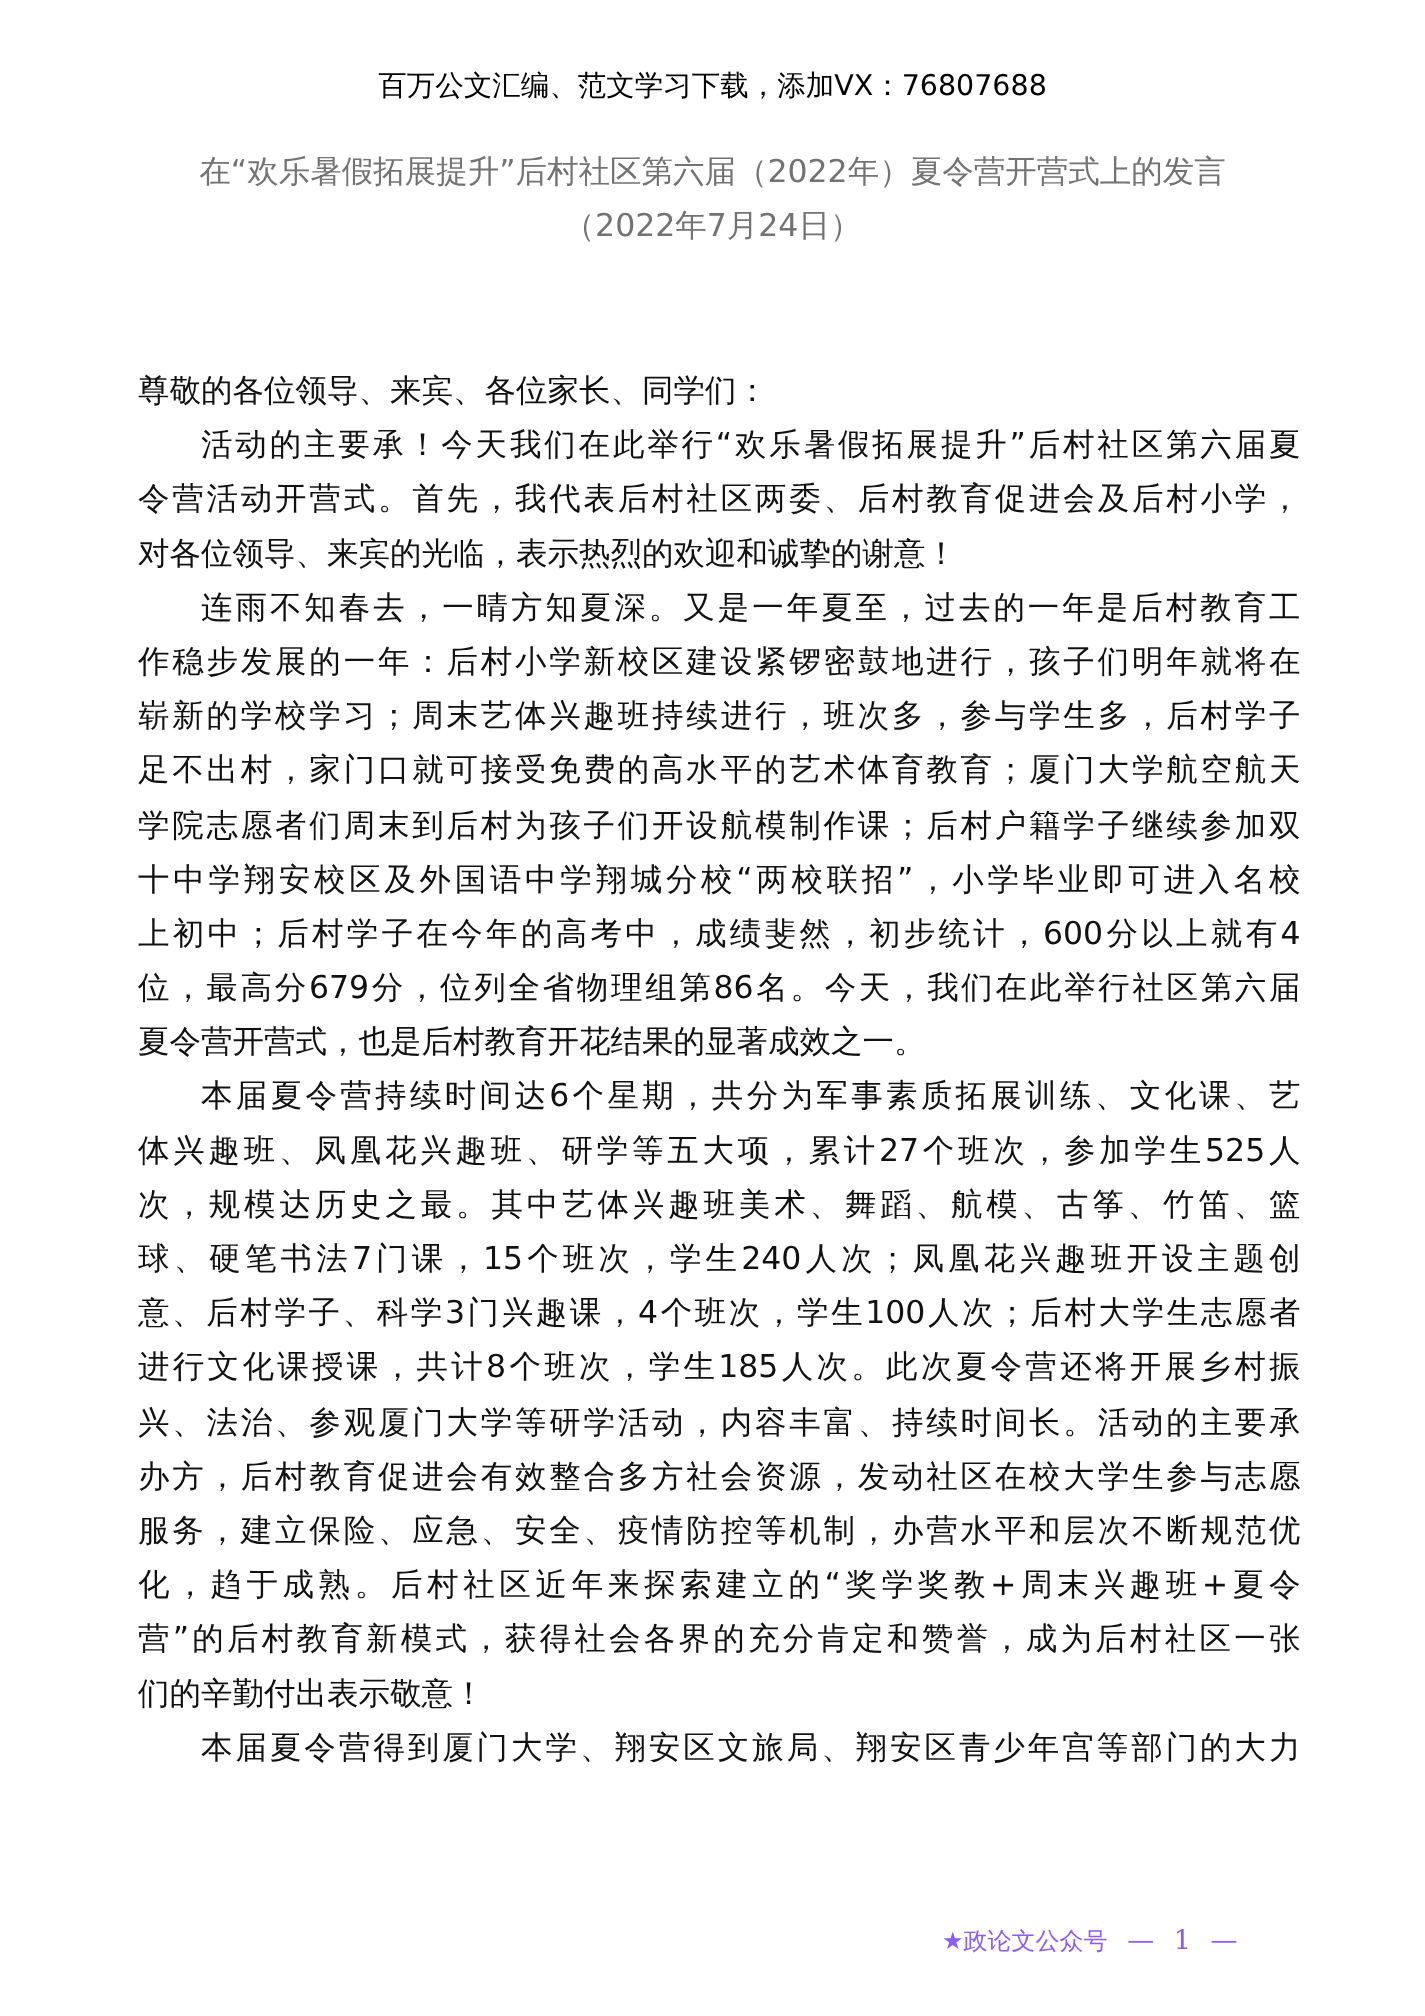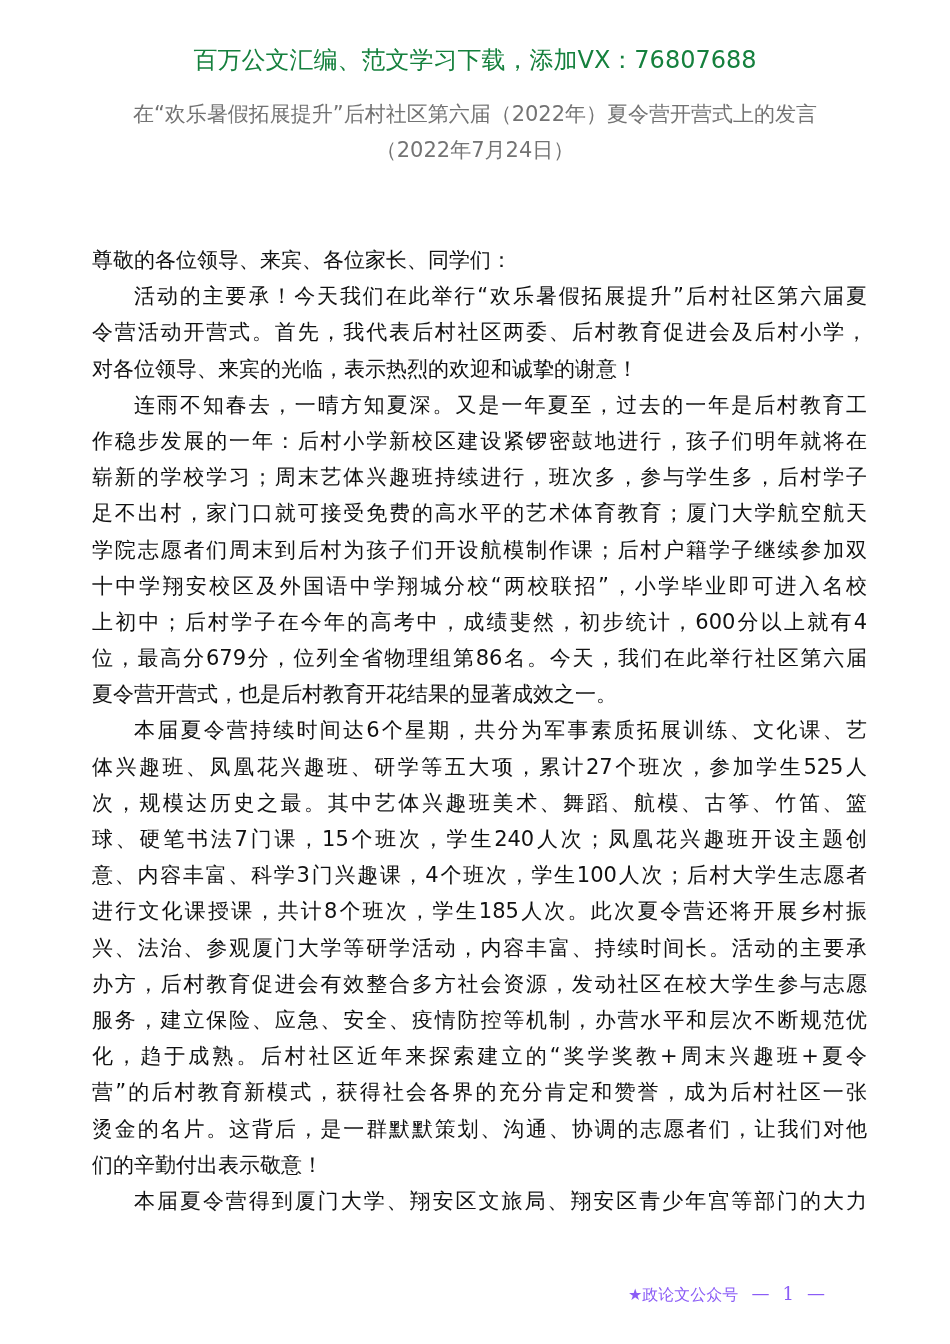--- a/index.html
+++ b/index.html
@@ -1,19 +1,19 @@
 <!DOCTYPE html>
 <html><head>
 <meta charset="utf-8">
 <style>
   html, body { margin: 0; padding: 0; background: #ffffff; }
   body { width: 950px; height: 1344px; position: relative; overflow: hidden;
          font-family: "DejaVu Sans", "Liberation Sans", sans-serif; color: #111; }
   .watermark { position: absolute; top: 44px; left: 0; width: 950px; text-align: center;
-               font-size: 24px; color: #15803d; letter-spacing: 0px; }
+               font-size: 19px; color: #000000; letter-spacing: 0px; }
   .title-block { position: absolute; top: 96px; left: 0; width: 950px; text-align: center;
                  font-size: 21px; line-height: 36px; color: #737373; }
   .title-block div { white-space: nowrap; }
   .body { position: absolute; top: 242px; left: 92px; width: 775px; font-size: 21px;
           line-height: 36.2px; color: #111; }
   .line { white-space: nowrap; display: block; text-align: justify; text-align-last: justify; height: 36.2px; }
   .line.last { text-align-last: left; }
   .line.indent { padding-left: 42px; }
   .footer { position: absolute; top: 1283px; left: 628px; font-size: 16px; color: #8b5cf6; white-space: nowrap; }
   .footer .pageno { font-family: "DejaVu Serif", serif; font-size: 18px; margin-left: 8px; }
@@ -47,28 +47,27 @@
     <span class="line">上初中；后村学子在今年的高考中，成绩斐然，初步统计，600分以上就有4</span>
     <span class="line">位，最高分679分，位列全省物理组第86名。今天，我们在此举行社区第六届</span>
     <span class="line last">夏令营开营式，也是后村教育开花结果的显著成效之一。</span>
   </div>
 
   <div>
     <span class="line indent">本届夏令营持续时间达6个星期，共分为军事素质拓展训练、文化课、艺</span>
     <span class="line">体兴趣班、凤凰花兴趣班、研学等五大项，累计27个班次，参加学生525人</span>
     <span class="line">次，规模达历史之最。其中艺体兴趣班美术、舞蹈、航模、古筝、竹笛、篮</span>
     <span class="line">球、硬笔书法7门课，15个班次，学生240人次；凤凰花兴趣班开设主题创</span>
-    <span class="line">意、内容丰富、科学3门兴趣课，4个班次，学生100人次；后村大学生志愿者</span>
+    <span class="line">意、后村学子、科学3门兴趣课，4个班次，学生100人次；后村大学生志愿者</span>
     <span class="line">进行文化课授课，共计8个班次，学生185人次。此次夏令营还将开展乡村振</span>
     <span class="line">兴、法治、参观厦门大学等研学活动，内容丰富、持续时间长。活动的主要承</span>
     <span class="line">办方，后村教育促进会有效整合多方社会资源，发动社区在校大学生参与志愿</span>
     <span class="line">服务，建立保险、应急、安全、疫情防控等机制，办营水平和层次不断规范优</span>
     <span class="line">化，趋于成熟。后村社区近年来探索建立的“奖学奖教+周末兴趣班+夏令</span>
     <span class="line">营”的后村教育新模式，获得社会各界的充分肯定和赞誉，成为后村社区一张</span>
-    <span class="line">烫金的名片。这背后，是一群默默策划、沟通、协调的志愿者们，让我们对他</span>
     <span class="line last">们的辛勤付出表示敬意！</span>
   </div>
 
   <div>
     <span class="line indent">本届夏令营得到厦门大学、翔安区文旅局、翔安区青少年宫等部门的大力</span>
   </div>
 </div>
 
 <div class="footer">
   <span>★政论文公众号</span>

